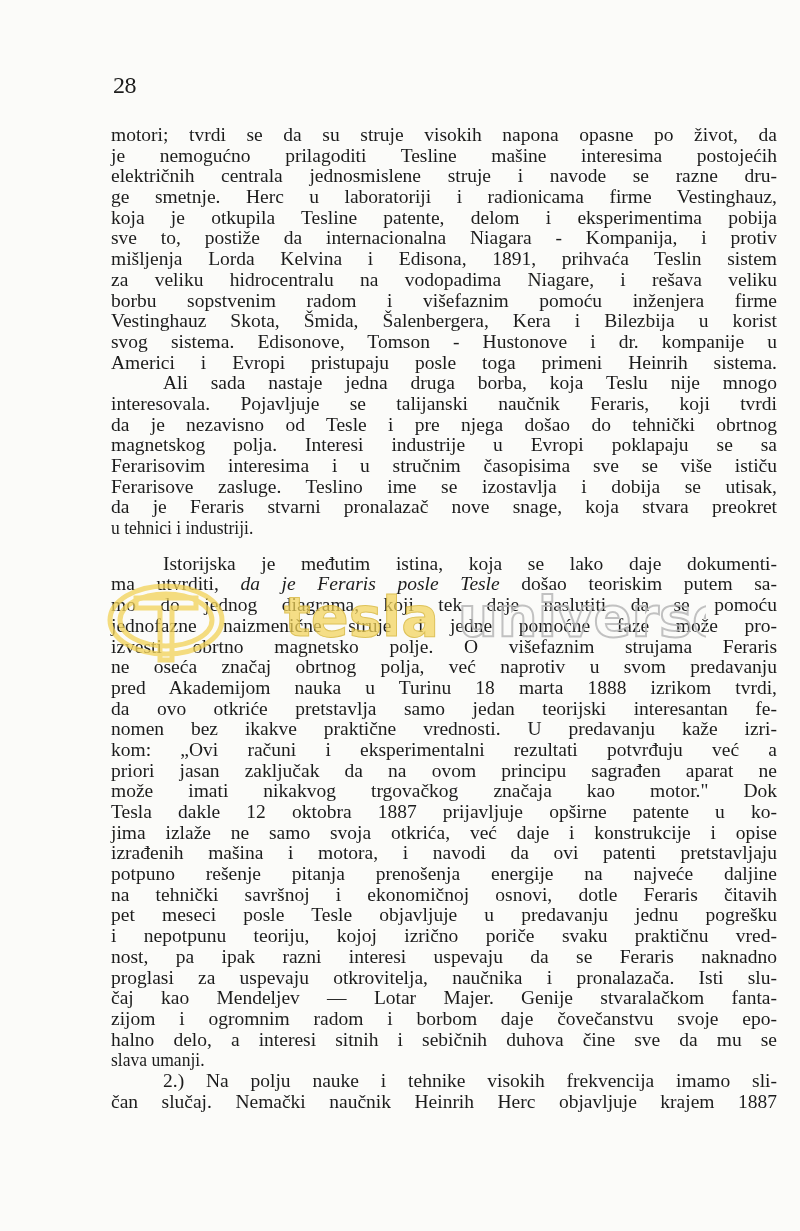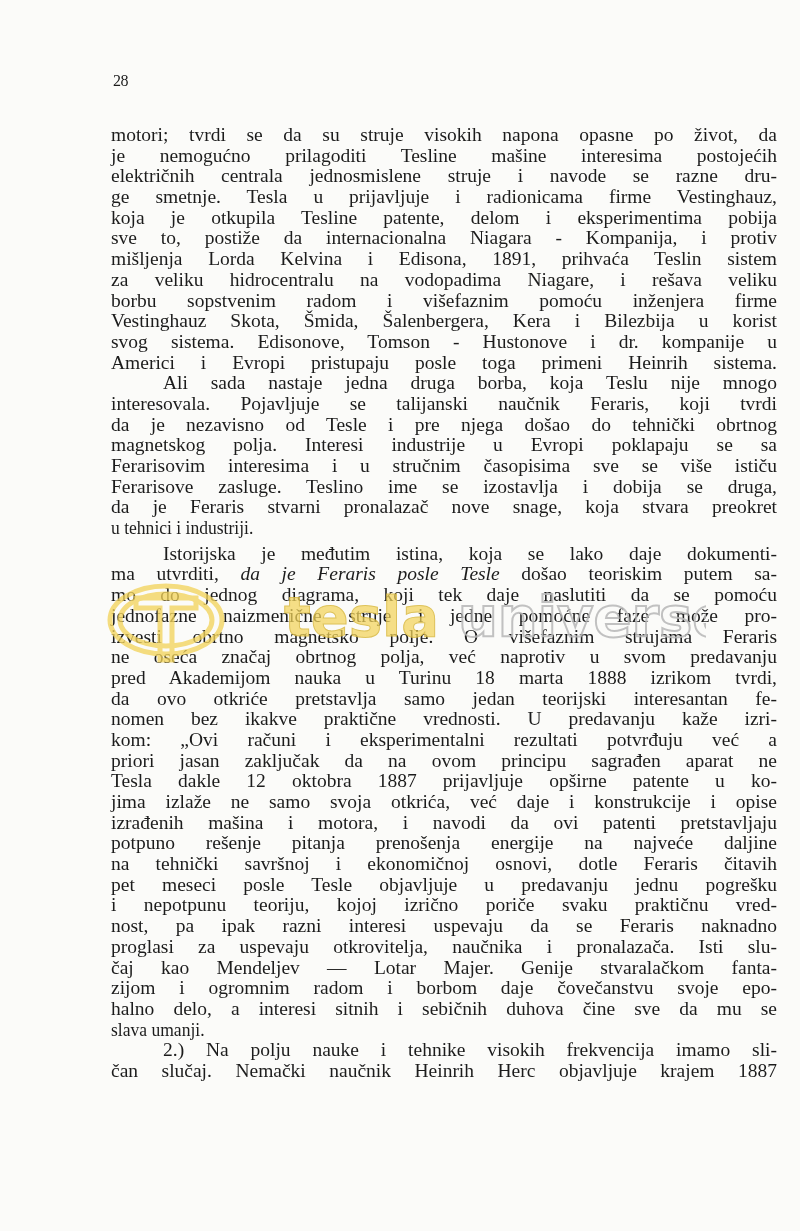--- a/index.html
+++ b/index.html
@@ -1,77 +1,78 @@
 <!DOCTYPE html>
 <html><head>
 <meta charset="utf-8">
 <style>
   html, body { margin: 0; padding: 0; }
   body {
     width: 800px; height: 1231px; background: #fbfbf9; position: relative; overflow: hidden;
     font-family: "Liberation Serif", "DejaVu Serif", serif; color: #1c1c1c;
   }
-  .page-number { position: absolute; left: 113px; top: 72px; font-size: 16px; letter-spacing: -0.5px; }
+  .page-number { position: absolute; left: 113px; top: 72px; font-size: 24px; letter-spacing: -0.5px; }
   .text-block { position: absolute; left: 111px; top: 125px; width: 666px; }
   .line {
     font-size: 19.5px; line-height: 20.7px; height: 20.7px; white-space: nowrap;
     text-align: justify; text-align-last: justify; display: block;
     transform-origin: left center;
   }
   .line.last { text-align-last: left; }
   .line.indent { padding-left: 52px; }
-  .line.gap { margin-top: 5px; }
+  .line.gap { margin-top: 15px; }
   .line .it { font-style: italic; }
   .watermark { position: absolute; left: 106px; top: 568px; width: 600px; height: 100px; pointer-events: none; opacity: 0.85; }
 </style>
 </head>
 <body>
 
 <div class="page-number">28</div>
 
 <div class="text-block">
 
   <div>
     <span class="line">motori; tvrdi se da su struje visokih napona opasne po život, da</span>
     <span class="line">je nemogućno prilagoditi Tesline mašine interesima postojećih</span>
     <span class="line">električnih centrala jednosmislene struje i navode se razne dru-</span>
-    <span class="line">ge smetnje. Tesla u prijavljuje i radionicama firme Vestinghauz,</span>
+    <span class="line">ge smetnje. Herc u laboratoriji i radionicama firme Vestinghauz,</span>
     <span class="line">koja je otkupila Tesline patente, delom i eksperimentima pobija</span>
     <span class="line">sve to, postiže da internacionalna Niagara - Kompanija, i protiv</span>
     <span class="line">mišljenja Lorda Kelvina i Edisona, 1891, prihvaća Teslin sistem</span>
     <span class="line">za veliku hidrocentralu na vodopadima Niagare, i rešava veliku</span>
     <span class="line">borbu sopstvenim radom i višefaznim pomoću inženjera firme</span>
     <span class="line">Vestinghauz Skota, Šmida, Šalenbergera, Kera i Bilezbija u korist</span>
     <span class="line">svog sistema. Edisonove, Tomson - Hustonove i dr. kompanije u</span>
     <span class="line">Americi i Evropi pristupaju posle toga primeni Heinrih sistema.</span>
   </div>
 
   <div>
     <span class="line indent">Ali sada nastaje jedna druga borba, koja Teslu nije mnogo</span>
     <span class="line">interesovala. Pojavljuje se talijanski naučnik Feraris, koji tvrdi</span>
     <span class="line">da je nezavisno od Tesle i pre njega došao do tehnički obrtnog</span>
     <span class="line">magnetskog polja. Interesi industrije u Evropi poklapaju se sa</span>
     <span class="line">Ferarisovim interesima i u stručnim časopisima sve se više ističu</span>
-    <span class="line">Ferarisove zasluge. Teslino ime se izostavlja i dobija se druga,</span>
+    <span class="line">Ferarisove zasluge. Teslino ime se izostavlja i dobija se utisak,</span>
     <span class="line">da je Feraris stvarni pronalazač nove snage, koja stvara preokret</span>
     <span class="line last" style="transform: scaleX(0.9); width: 740px;">u tehnici i industriji.</span>
   </div>
 
   <div>
     <span class="line indent gap">Istorijska je međutim istina, koja se lako daje dokumenti-</span>
     <span class="line"><span>ma utvrditi, </span><span class="it">da je Feraris posle Tesle</span><span> došao teoriskim putem sa-</span></span>
     <span class="line">mo do jednog diagrama, koji tek daje naslutiti da se pomoću</span>
     <span class="line">jednofazne naizmenične struje i jedne pomoćne faze može pro-</span>
     <span class="line">izvesti obrtno magnetsko polje. O višefaznim strujama Feraris</span>
     <span class="line">ne oseća značaj obrtnog polja, već naprotiv u svom predavanju</span>
     <span class="line">pred Akademijom nauka u Turinu 18 marta 1888 izrikom tvrdi,</span>
     <span class="line">da ovo otkriće pretstavlja samo jedan teorijski interesantan fe-</span>
     <span class="line">nomen bez ikakve praktične vrednosti. U predavanju kaže izri-</span>
     <span class="line">kom: „Ovi računi i eksperimentalni rezultati potvrđuju već a</span>
     <span class="line">priori jasan zaključak da na ovom principu sagrađen aparat ne</span>
+    <span class="line">može imati nikakvog trgovačkog značaja kao motor." Dok</span>
     <span class="line">Tesla dakle 12 oktobra 1887 prijavljuje opširne patente u ko-</span>
     <span class="line">jima izlaže ne samo svoja otkrića, već daje i konstrukcije i opise</span>
     <span class="line">izrađenih mašina i motora, i navodi da ovi patenti pretstavljaju</span>
     <span class="line">potpuno rešenje pitanja prenošenja energije na najveće daljine</span>
     <span class="line">na tehnički savršnoj i ekonomičnoj osnovi, dotle Feraris čitavih</span>
     <span class="line">pet meseci posle Tesle objavljuje u predavanju jednu pogrešku</span>
     <span class="line">i nepotpunu teoriju, kojoj izrično poriče svaku praktičnu vred-</span>
     <span class="line">nost, pa ipak razni interesi uspevaju da se Feraris naknadno</span>
     <span class="line">proglasi za uspevaju otkrovitelja, naučnika i pronalazača. Isti slu-</span>
     <span class="line">čaj kao Mendeljev — Lotar Majer. Genije stvaralačkom fanta-</span>

